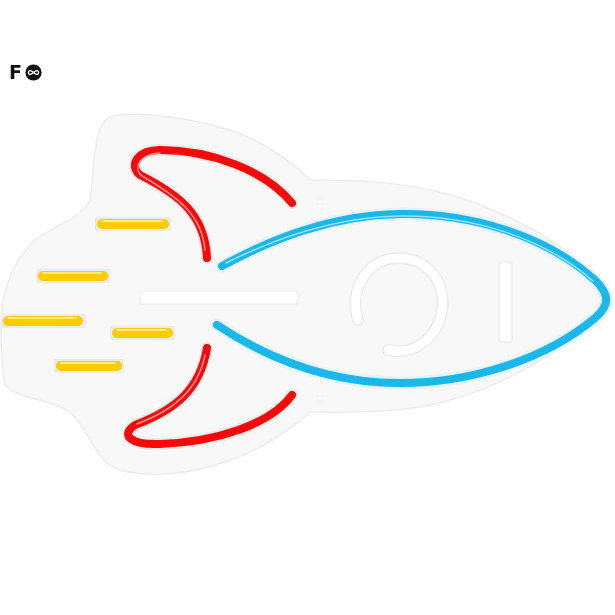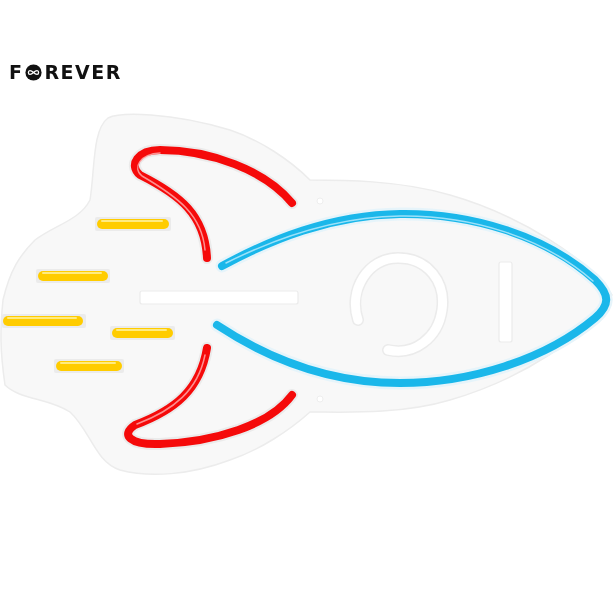--- a/index.html
+++ b/index.html
@@ -16,21 +16,20 @@
   </style>
 </head>
 <body>
 
 <div class="brand">
   <span class="f">F</span>
   <svg class="o-logo" viewBox="0 0 20 20">
     <circle cx="10" cy="10" r="9.5" fill="#111"></circle>
     <path d="M4 10 C4 7 7 7 10 10 C13 13 16 13 16 10 C16 7 13 7 10 10 C7 13 4 13 4 10 Z" fill="none" stroke="#fff" stroke-width="1.6"></path>
   </svg>
-  <span class="rest">REVER</span>
 </div>
 
 <svg class="scene" viewBox="0 0 615 615">
   <defs>
     <filter id="soft" x="-10%" y="-10%" width="120%" height="120%">
       <feGaussianBlur stdDeviation="0.6"></feGaussianBlur>
     </filter>
   </defs>
 
   <path d="M108 118 C120 112 170 112 230 130 C260 140 290 160 310 180

